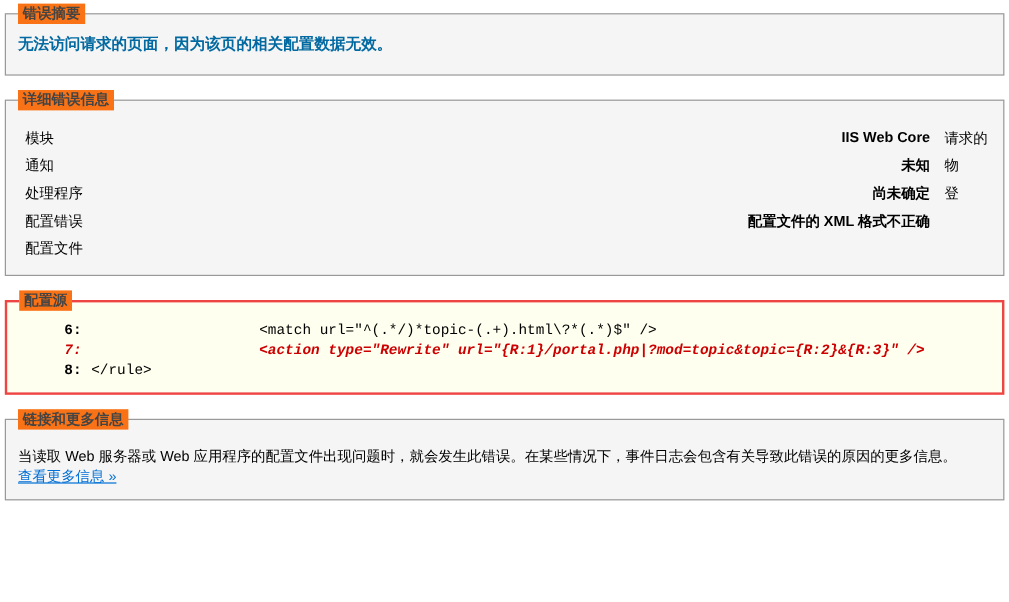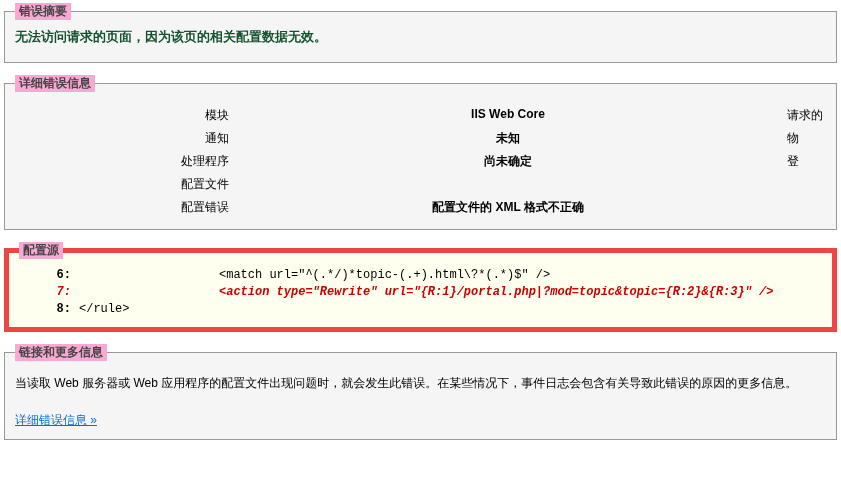--- a/index.html
+++ b/index.html
@@ -17,66 +17,65 @@
     margin: 3px 4px 12px 4px;
     padding: 8px 10px 10px 10px;
     background: #f5f5f5;
     position: relative;
   }
   legend {
     font-size: 12px;
     font-weight: bold;
     color: #444;
     padding: 0 4px;
-    background: #f9a8d4;
+    background: #f97316;
   }
   h1.error-title {
     color: #cc0000;
     font-size: 18px;
     font-weight: bold;
     margin: 6px 0 10px 0;
     font-family: "trebuchet ms", Verdana, Arial, sans-serif;
   }
   .error-desc {
-    color: #14532d;
+    color: #0369a1;
     font-size: 13px;
     font-weight: bold;
     margin: 0 0 6px 0;
     font-family: "trebuchet ms", Verdana, Arial, sans-serif;
   }
   table.detail {
     border-collapse: collapse;
     width: 100%;
     font-size: 12px;
     margin-top: 4px;
   }
   table.detail td {
     padding: 3px 6px;
     vertical-align: top;
   }
   table.detail td.label {
-    text-align: right;
     width: 220px;
     white-space: nowrap;
     font-family: Liberation Mono, monospace;
   }
   table.detail td.value {
     font-weight: bold;
-    text-align: center;
+    text-align: right;
   }
   table.detail td.right-col {
     text-align: left;
     width: 45px;
     white-space: nowrap;
     font-family: SimSun, Arial, sans-serif;
     padding-right: 0;
   }
   fieldset.config-source {
     background: #fffff0;
-    border: 5px solid #ef4444;
+    border: 2px solid #ef4444;
   }
   .source-row {
     display: flex;
     font-family: Consolas, "Courier New", monospace;
     font-size: 12px;
     line-height: 1.4;
   }
   .source-ln {
     width: 60px;
     text-align: right;
@@ -93,21 +92,21 @@
     width: 140px;
   }
   .source-err .source-ln,
   .source-err .source-code {
     color: #cc0000;
     font-style: italic;
     font-weight: bold;
   }
   .links-text {
     font-size: 12px;
-    margin: 6px 0 20px 0;
+    margin: 6px 0 0 0;
     font-family: SimSun, Arial, sans-serif;
   }
   a.more-link {
     color: #006fd6;
     text-decoration: underline;
     font-size: 12px;
   }
 </style>
 </head>
 <body>
@@ -130,27 +129,27 @@
           <td class="label">通知</td>
           <td class="value">未知</td>
           <td class="right-col">物</td>
         </tr>
         <tr>
           <td class="label">处理程序</td>
           <td class="value">尚未确定</td>
           <td class="right-col">登</td>
         </tr>
         <tr>
-          <td class="label">配置文件</td>
-          <td class="value"> </td>
+          <td class="label">配置错误</td>
+          <td class="value">配置文件的 XML 格式不正确</td>
           <td class="right-col"></td>
         </tr>
         <tr>
-          <td class="label">配置错误</td>
-          <td class="value">配置文件的 XML 格式不正确</td>
+          <td class="label">配置文件</td>
+          <td class="value"> </td>
           <td class="right-col"></td>
         </tr>
       </tbody>
   </table>
 </fieldset>
 
 <fieldset class="config-source">
   <legend>配置源</legend>
   <div id="source-block">
       <div class="source-row">
@@ -164,14 +163,14 @@
       <div class="source-row">
         <div class="source-ln">8:</div>
         <div class="source-code"><span>&lt;/rule&gt;</span></div>
       </div>
     </div>
 </fieldset>
 
 <fieldset>
   <legend>链接和更多信息</legend>
   <div class="links-text">当读取 Web 服务器或 Web 应用程序的配置文件出现问题时，就会发生此错误。在某些情况下，事件日志会包含有关导致此错误的原因的更多信息。</div>
-  <a href="#" class="more-link">详细错误信息 »</a>
+  <a href="#" class="more-link">查看更多信息 »</a>
 </fieldset>
 
 </body></html>

